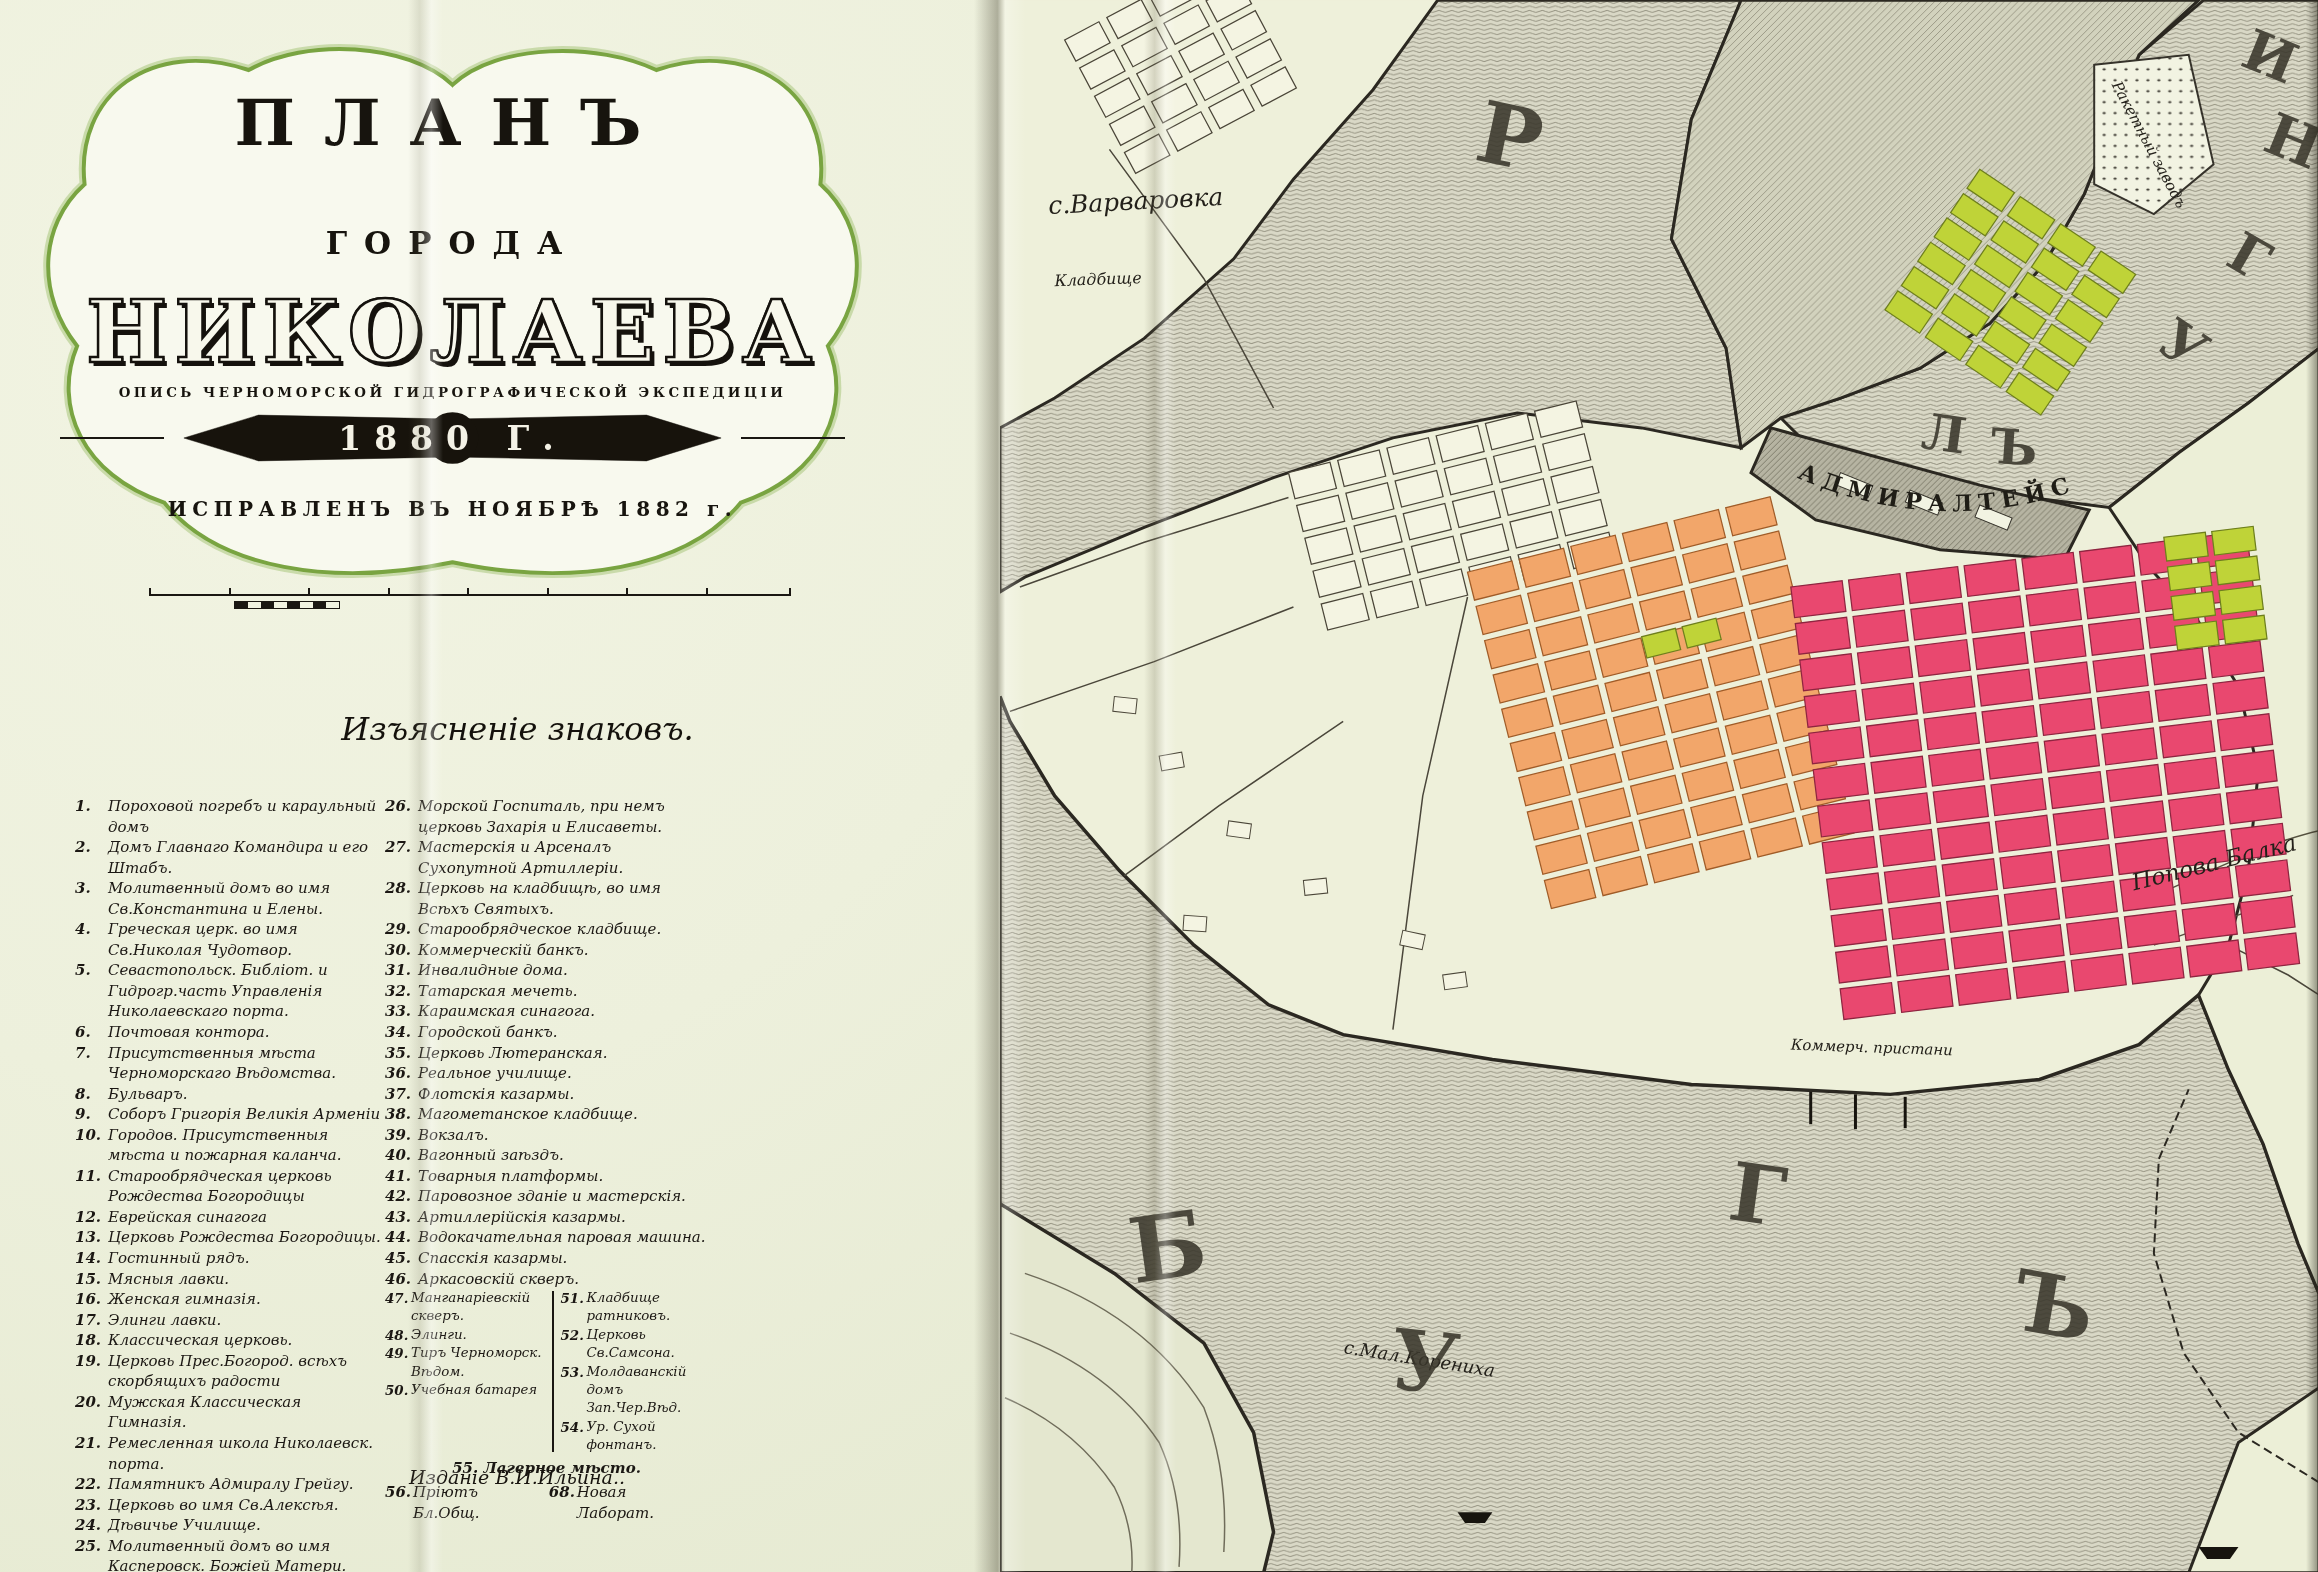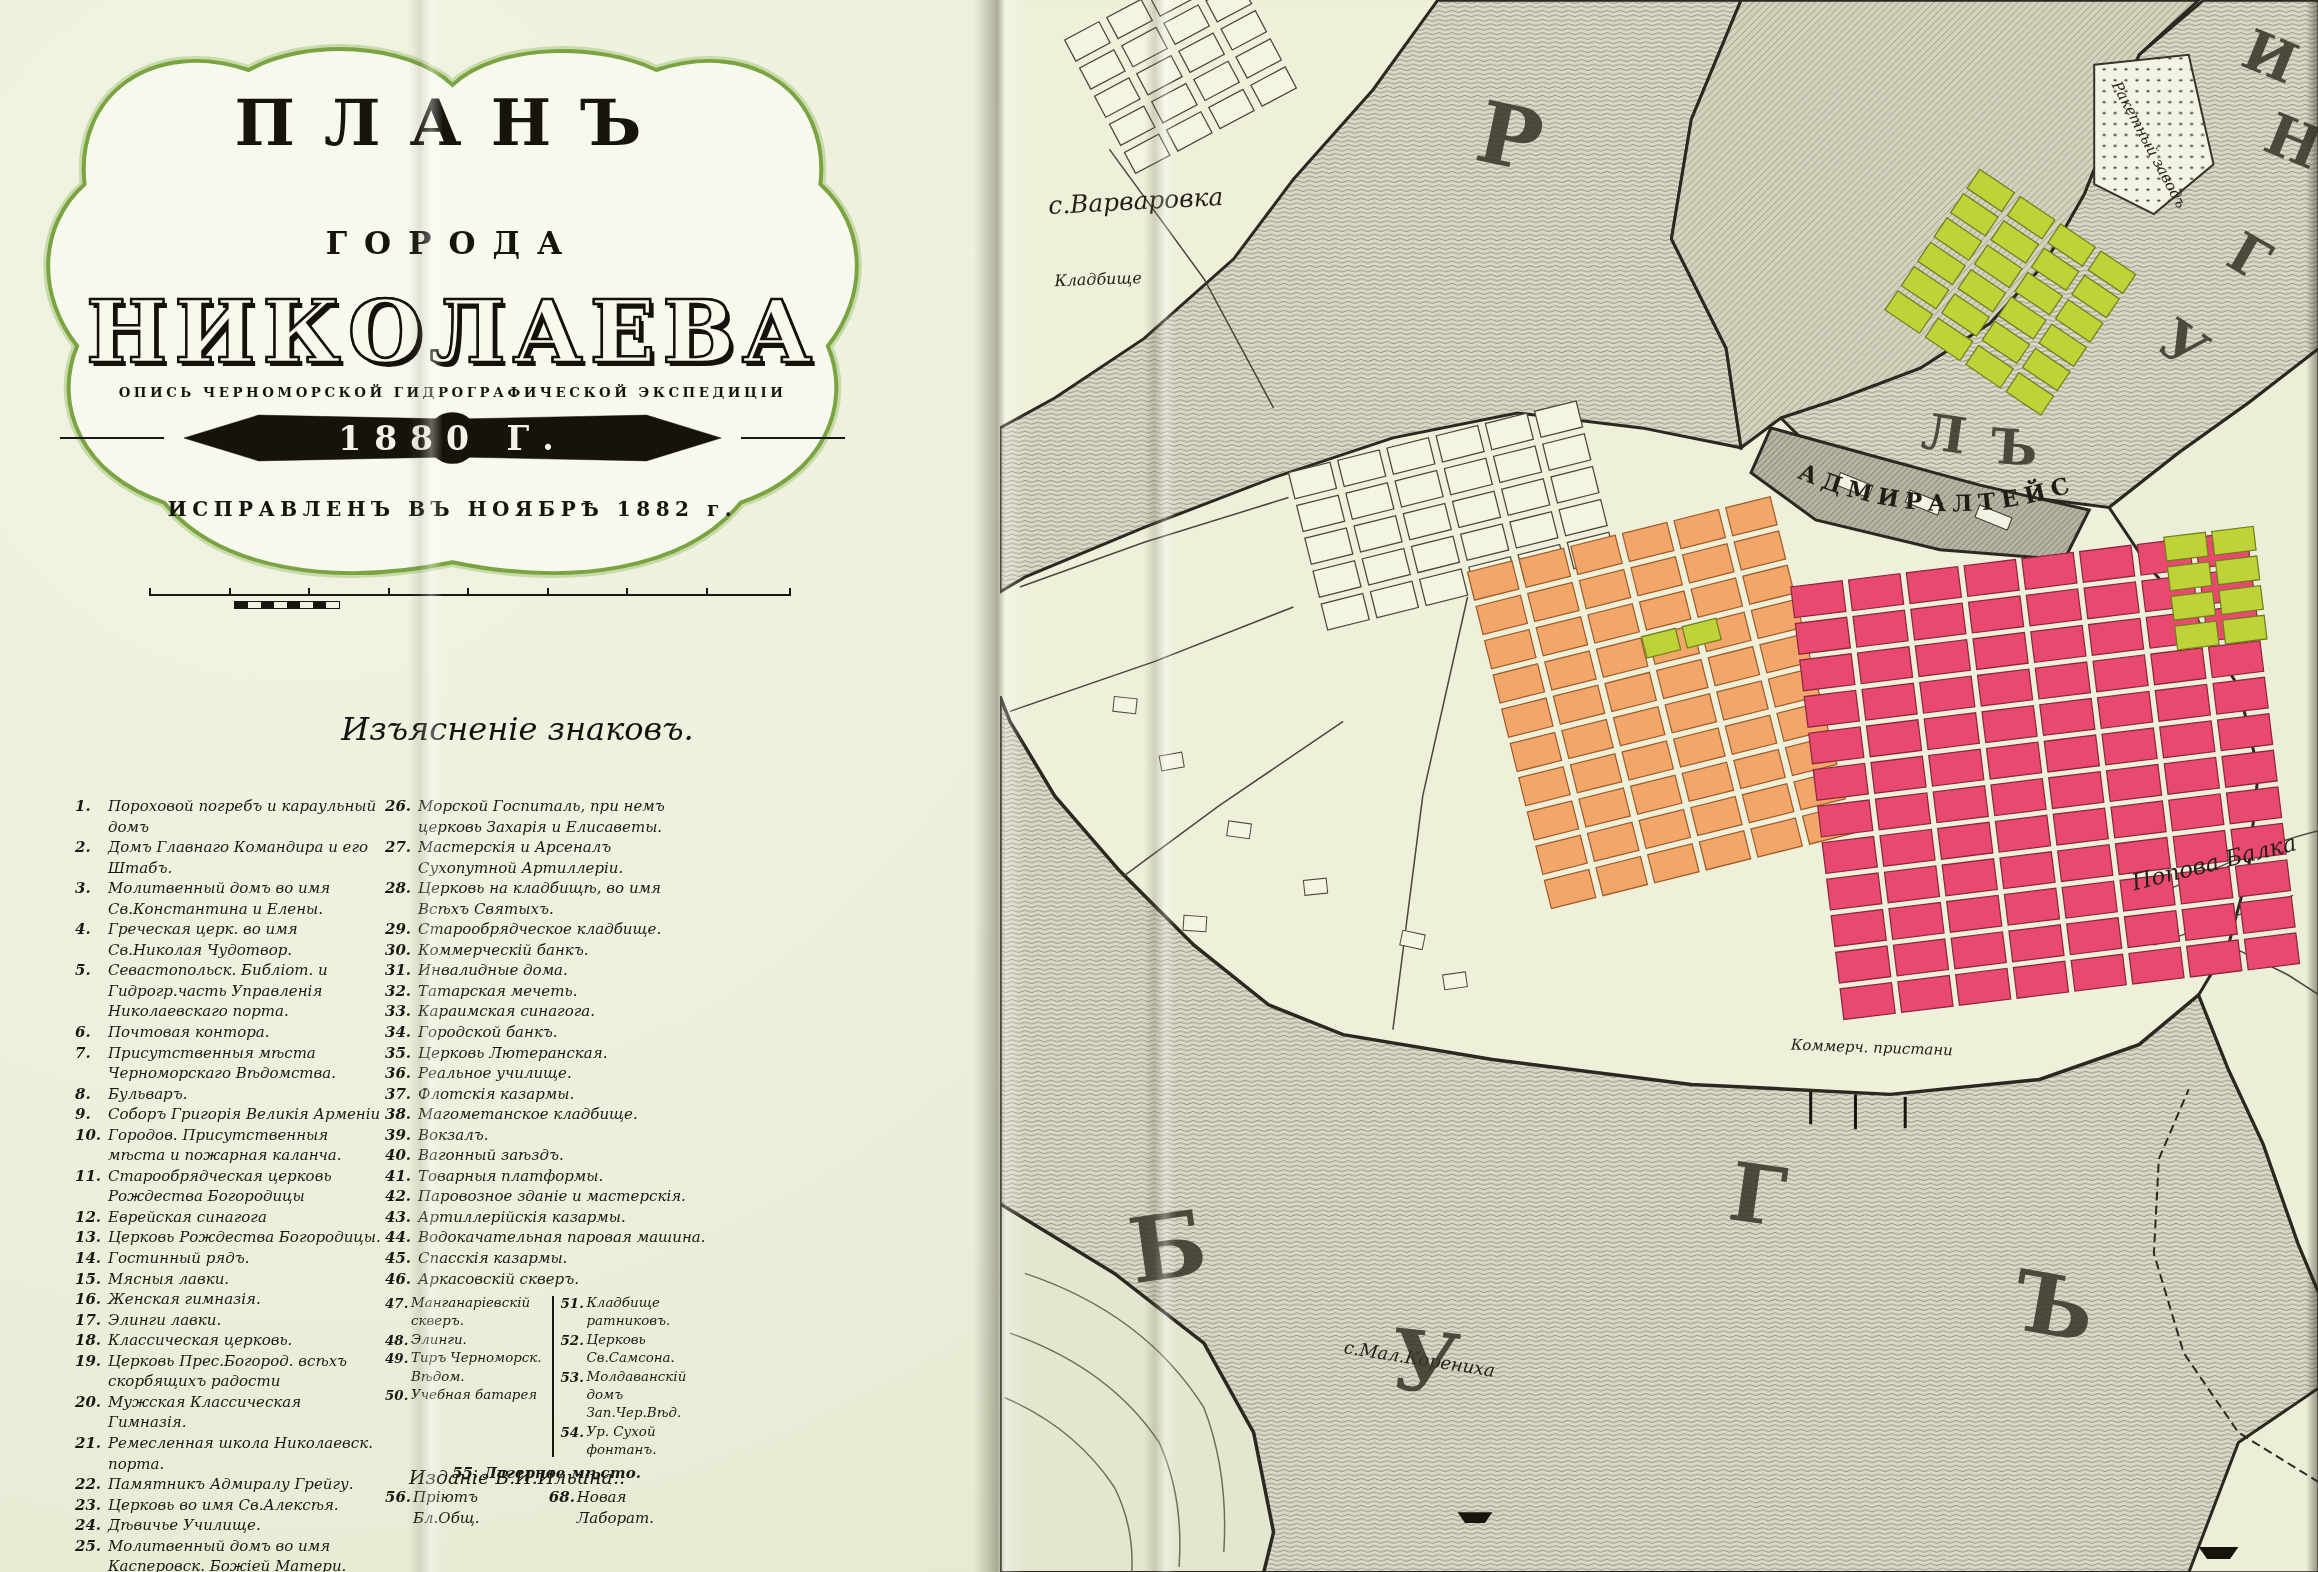--- a/index.html
+++ b/index.html
@@ -34,21 +34,21 @@
   #scalebar .mini span{display:block;width:13px;height:100%;}
   #scalebar .mini span:nth-child(odd){background:#1a1712;}
   
   #legend-header{position:absolute;left:214px;top:710px;width:607px;text-align:center;
       font-style:italic;font-size:32px;color:#14110c;}
   .leg-col{position:absolute;top:796px;}
   #leg-col1{left:75px;width:306px;}
   #leg-col2{left:385px;width:323px;}
   .leg-item{position:relative;padding-left:33px;font-style:italic;font-size:15px;line-height:1.37;color:#1b1713;}
   .leg-item .n{position:absolute;left:0;top:0;font-weight:bold;}
-  .leg-sub{display:flex;margin-top:5px;}
+  .leg-sub{display:flex;}
   .leg-sub .sub-l{width:164px;}
   .leg-sub .divider{width:1.5px;background:#1a1712;margin:2px 7px 2px 3px;}
   .leg-sub .sub-r{width:144px;}
   .leg-sub .leg-item{font-size:13.4px;padding-left:26px;}
   #leg-55{margin-top:5px;text-align:center;font-style:italic;font-size:15px;font-weight:bold;}
   .leg-row57{display:flex;justify-content:space-between;margin-top:5px;}
   .leg-row57 .leg-item{padding-left:28px;}
   #imprint{position:absolute;left:318px;top:1466px;width:398px;text-align:center;
       font-style:italic;font-size:19px;color:#17130e;}
   

